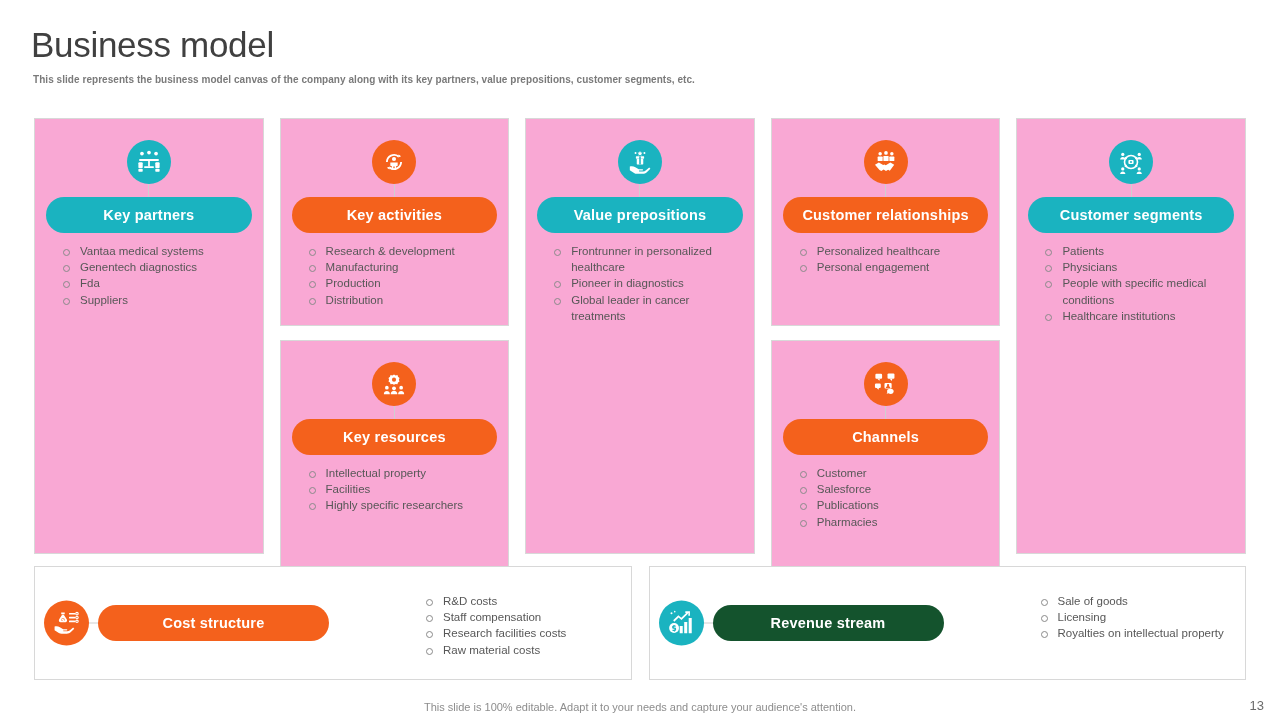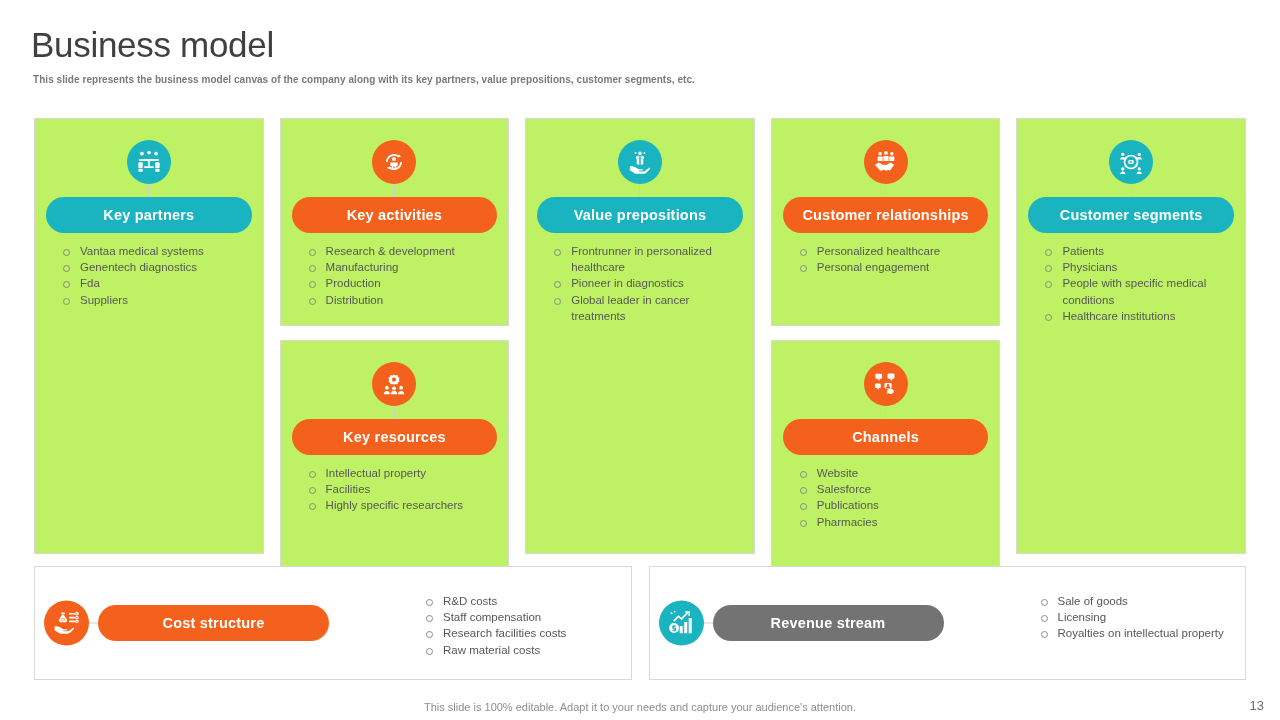--- a/index.html
+++ b/index.html
@@ -47,21 +47,21 @@
   }
   .col {
     display: flex;
     flex-direction: column;
     gap: 14px;
     width: 230px;
   }
 
   .card {
     border: 1px solid #d8d8d8;
-    background: #bef264;
+    background: #f9a8d4;
     position: relative;
     flex: 0 0 auto;
   }
   .card.full { height: 436px; }
   .card.half-top { height: 208px; padding-left: 16px; }
   .card.half-bot { height: 240px; padding-left: 7px; }
 
   
   .icon-wrap {
     position: absolute;
@@ -376,21 +376,21 @@
             <rect x="10.6" y="11" width="6.6" height="5.2" rx="1"></rect>
             <circle cx="13.9" cy="13" r="1.1" fill="#F4611C"></circle>
             <path d="M11.8 15.6c.3-1.1 1.1-1.7 2.1-1.7s1.8.6 2.1 1.7z" fill="#F4611C"></path>
             <path d="M16.4 16.4c1.5 0 2.7 1 2.7 2.4s-1.2 2.5-2.7 2.5a3 3 0 0 1-2-.7l-1.8.5.6-1.6a2.4 2.4 0 0 1-.2-1c0-1.3 1.3-2.1 3.4-2.1z"></path>
           </svg>
         </div>
         <div class="connector"></div>
       </div>
       <div class="pill" style="background:#F4611C">Channels</div>
       <ul class="bullets">
-        <li>Website</li>
+        <li>Customer</li>
         <li>Salesforce</li>
         <li>Publications</li>
         <li>Pharmacies</li>
       </ul>
     </div>
   </div>
 
   <div class="col">
     <div class="card full">
       <div class="icon-wrap">
@@ -460,21 +460,21 @@
         <rect x="10.4" y="14.6" width="2.7" height="6.6" rx="0.4"></rect>
         <rect x="14.4" y="11.2" width="2.7" height="10" rx="0.4"></rect>
         <rect x="18.4" y="7.6" width="2.7" height="13.6" rx="0.4"></rect>
         <path d="M4.6 9.6l4.6-4.4 2.6 2.1 5.1-4.9 1 1.1-5.9 5.8-2.6-2.1-3.8 3.6z"></path>
         <path d="M15.4 1.6h4.1v4h-1.4V3h-2.7z"></path>
         <circle cx="3.1" cy="3.4" r="0.9"></circle>
         <circle cx="6" cy="1.9" r="0.7"></circle>
       </svg>
     </div>
     <div class="strip-connector"></div>
-    <div class="strip-pill" style="background:#737373">Revenue stream</div>
+    <div class="strip-pill" style="background:#14532d">Revenue stream</div>
     <ul class="strip-bullets">
       <li>Sale of goods</li>
       <li>Licensing</li>
       <li>Royalties on intellectual property</li>
     </ul>
   </div>
 
 </div>
 
 <div class="footer-note">This slide is 100% editable. Adapt it to your needs and capture your audience's attention.</div>

